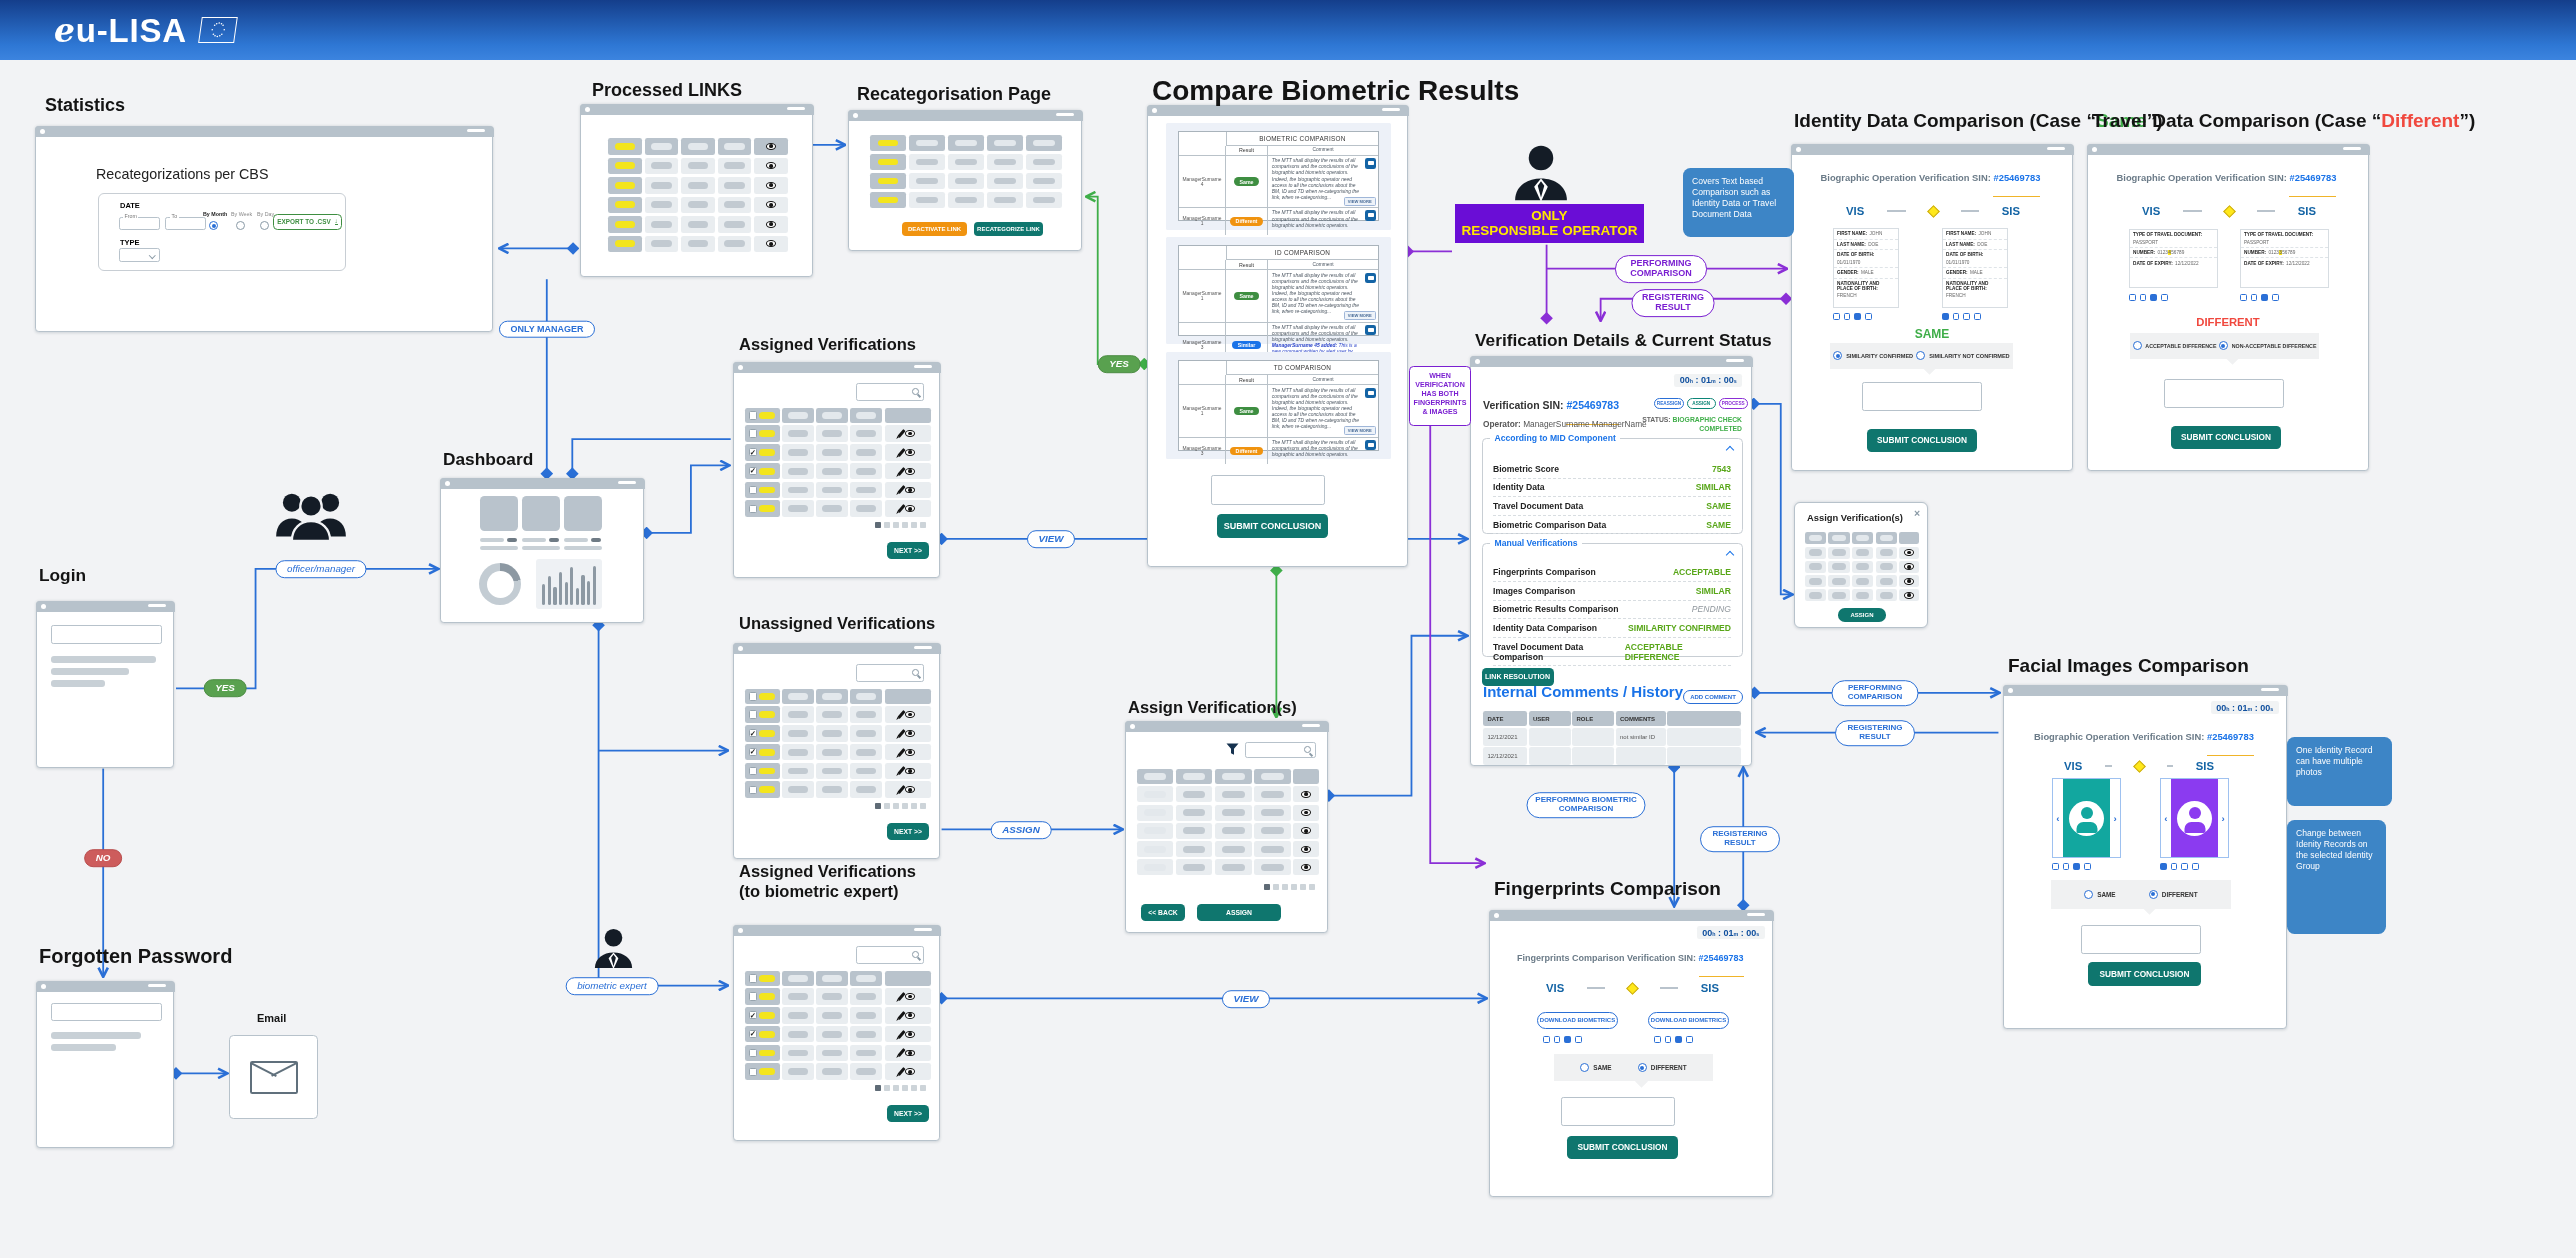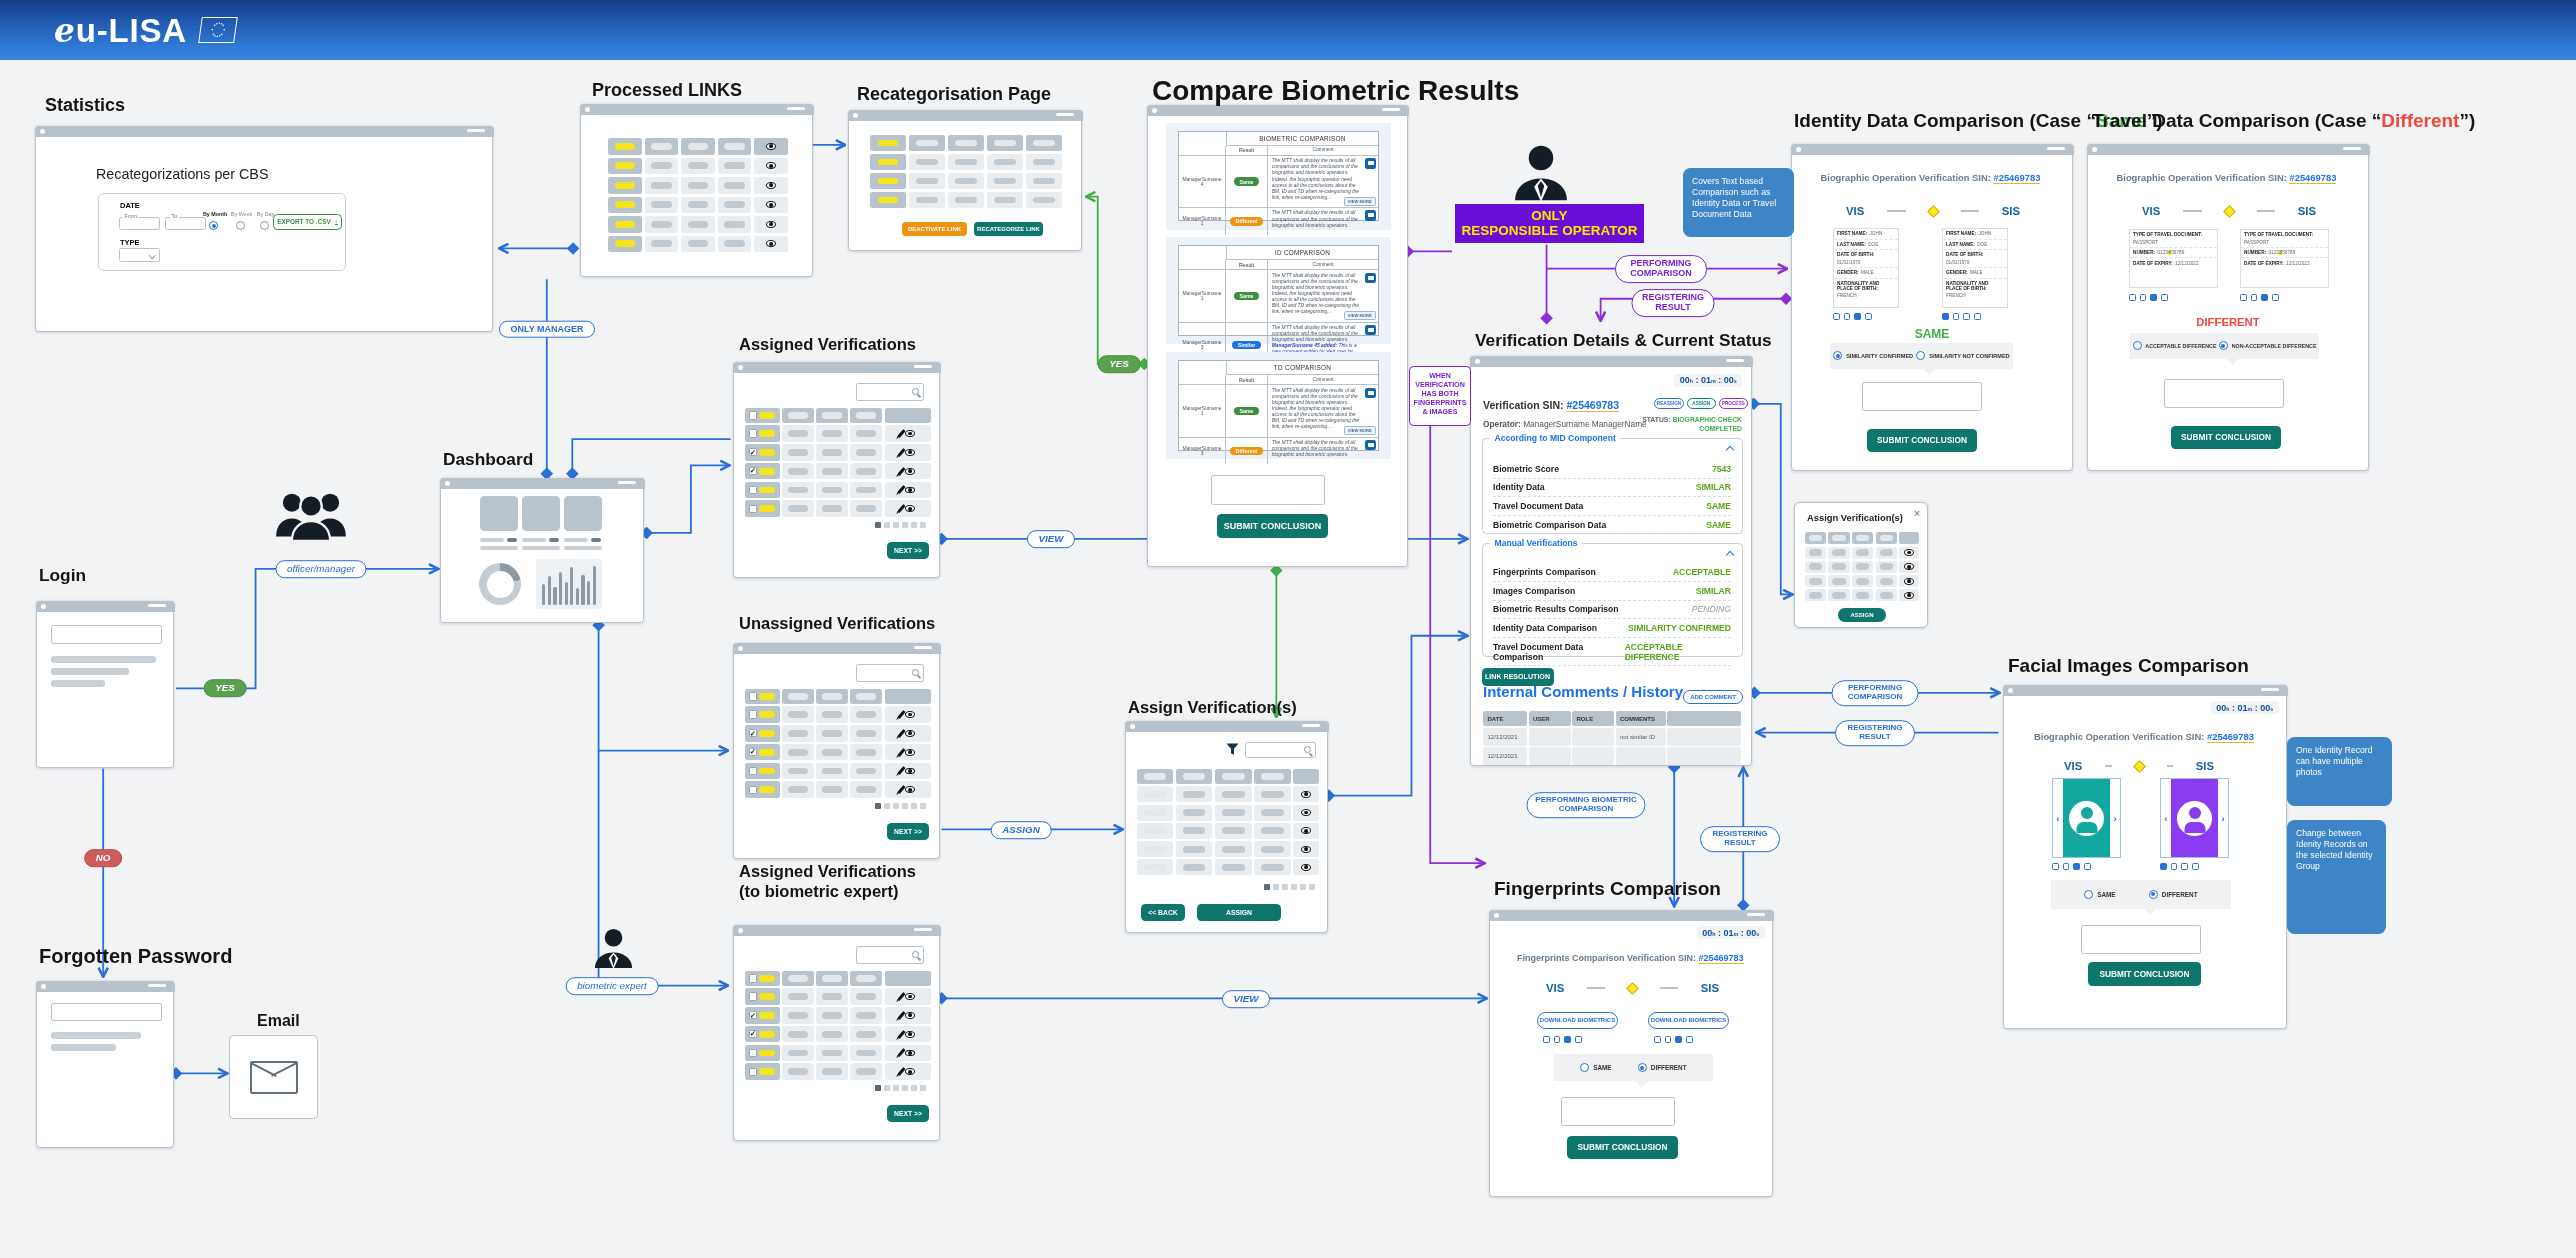--- a/index.html
+++ b/index.html
@@ -52,21 +52,21 @@
 .pill-lbl.pu{border-color:#7a1fd1;color:#7a1fd1;font-size:9px}
 .note{position:absolute;z-index:5;border-radius:7.5px;background:#3d85c6;color:#fff;padding:7.5px 9px;font-size:8.6px;line-height:1.3}
 .opbox{position:absolute;z-index:5;background:#6a0dd6;color:#ffe600;text-align:center;font-weight:800;line-height:1.15;padding:3.8px 6px}
 .whennote{position:absolute;z-index:5;background:#fff;border:1.5px solid #7a1fd1;border-radius:4.5px;color:#7a1fd1;font-weight:800;font-size:7.1px;text-align:center;padding:5.3px 3px;line-height:1.25}
 .icn{position:absolute;z-index:5}
 
 .vs{position:absolute;display:flex;align-items:center;gap:23px;font-weight:800;color:#1464a5;font-size:11.3px;z-index:2}
 .vs .ln{height:1.5px;background:#b9c3cc;flex:1}
 .vs .dm{width:9px;height:9px;background:#ffe81a;border:1.5px solid #c9a915;transform:rotate(45deg);flex:none}
 .sinrow{position:absolute;font-weight:700;color:#6b7b88;font-size:9.4px;white-space:nowrap;z-index:2}
-.sin{color:#1a73e8;border-bottom:1.9px solid #f0b429;padding-bottom:0;font-weight:800}
+.sin{color:#1a73e8;border-bottom:1.9px solid #f0b429;padding-bottom:13px;font-weight:800}
 .timer{position:absolute;background:#f1f3f4;border-radius:2.3px;padding:1.5px 5.3px;color:#0f4f9e;font-weight:800;font-size:9px;white-space:nowrap;z-index:2}
 .timer small{font-size:5.3px;font-weight:700}
 .card{position:absolute;background:#fff;border:1.1px solid #d7dde2;z-index:2}
 .card .fr{display:flex;gap:2.3px;padding:2.3px 3px;border-bottom:0.8px dashed #dfe4e8;font-size:4.7px;flex-wrap:wrap}
 .card .fl{font-weight:800;color:#222}
 .card .fv{color:#666}
 .hl{background:#ffe81a;padding:0 0.4px;font-weight:800}
 .sqs{position:absolute;display:flex;gap:3.8px;z-index:2}
 .sqs i{width:6.8px;height:6.8px;border:1.1px solid #2a6fd6;border-radius:1.5px;background:#fff}
 .sqs i.f{background:#2a6fd6}
@@ -1003,21 +1003,21 @@
   <div class="skl" style="left:13.5px;top:78px;width:54px;height:6.8px"></div>
 </div>
 
 <div class="t" style="left:39px;top:945px;font-size:20px">Forgotten Password</div>
 <div class="win" style="left:36px;top:981px;width:138px;height:167px">
   <div class="tb"></div>
   <div class="inbox" style="left:13.5px;top:21px;width:111px;height:18px"></div>
   <div class="skl" style="left:13.5px;top:50px;width:90px;height:6.8px"></div>
   <div class="skl" style="left:13.5px;top:62px;width:65px;height:6.8px"></div>
 </div>
-<div class="t" style="left:257px;top:1012px;font-size:16px">Email</div>
+<div class="t" style="left:257px;top:1012px;font-size:11px">Email</div>
 <div style="position:absolute;left:229px;top:1035px;width:89px;height:84px;border:1.5px solid #b7c2cb;border-radius:4.5px;background:#fff;display:flex;align-items:center;justify-content:center;z-index:2">
   <div class="env"></div>
 </div>
 
 <div class="t" style="left:739px;top:335px;font-size:16.5px">Assigned Verifications</div>
 <div class="win" style="left:733px;top:362px;width:207px;height:216px">
   <div class="tb"></div>
   <div class="search" style="left:122px;top:19.5px;width:68px;height:18px">
         <input style="">
         <span class="mag"></span>

